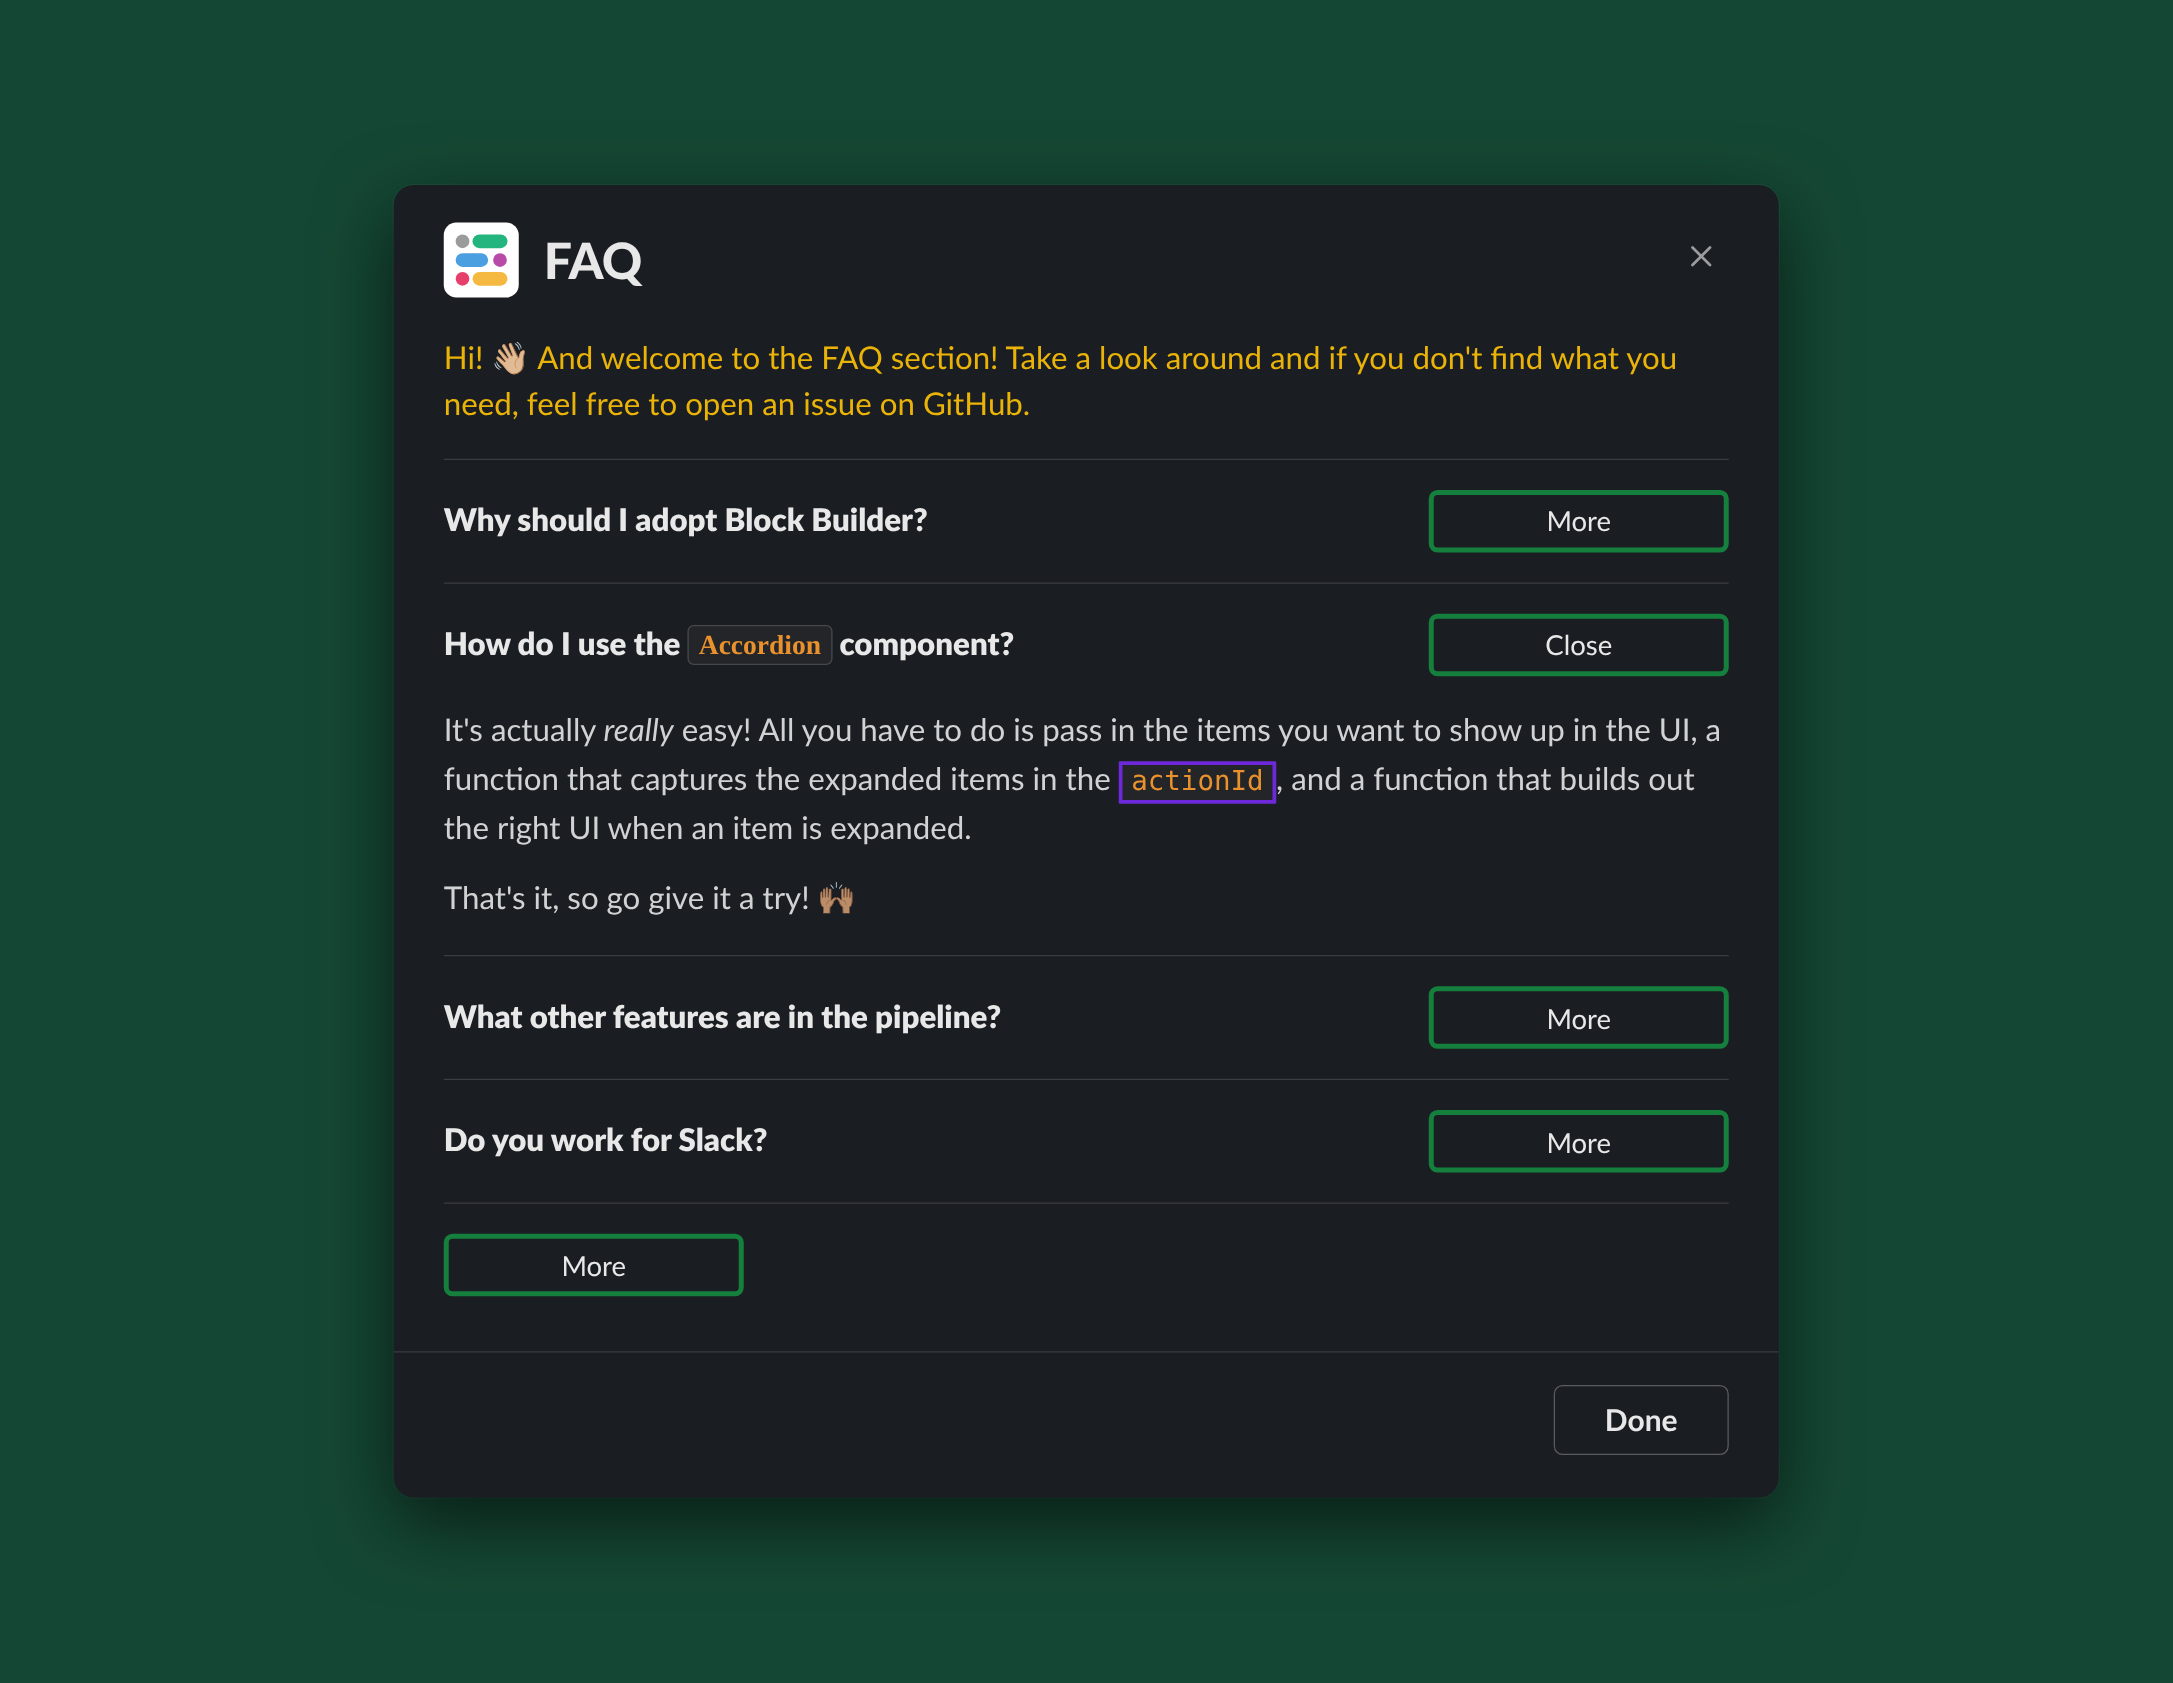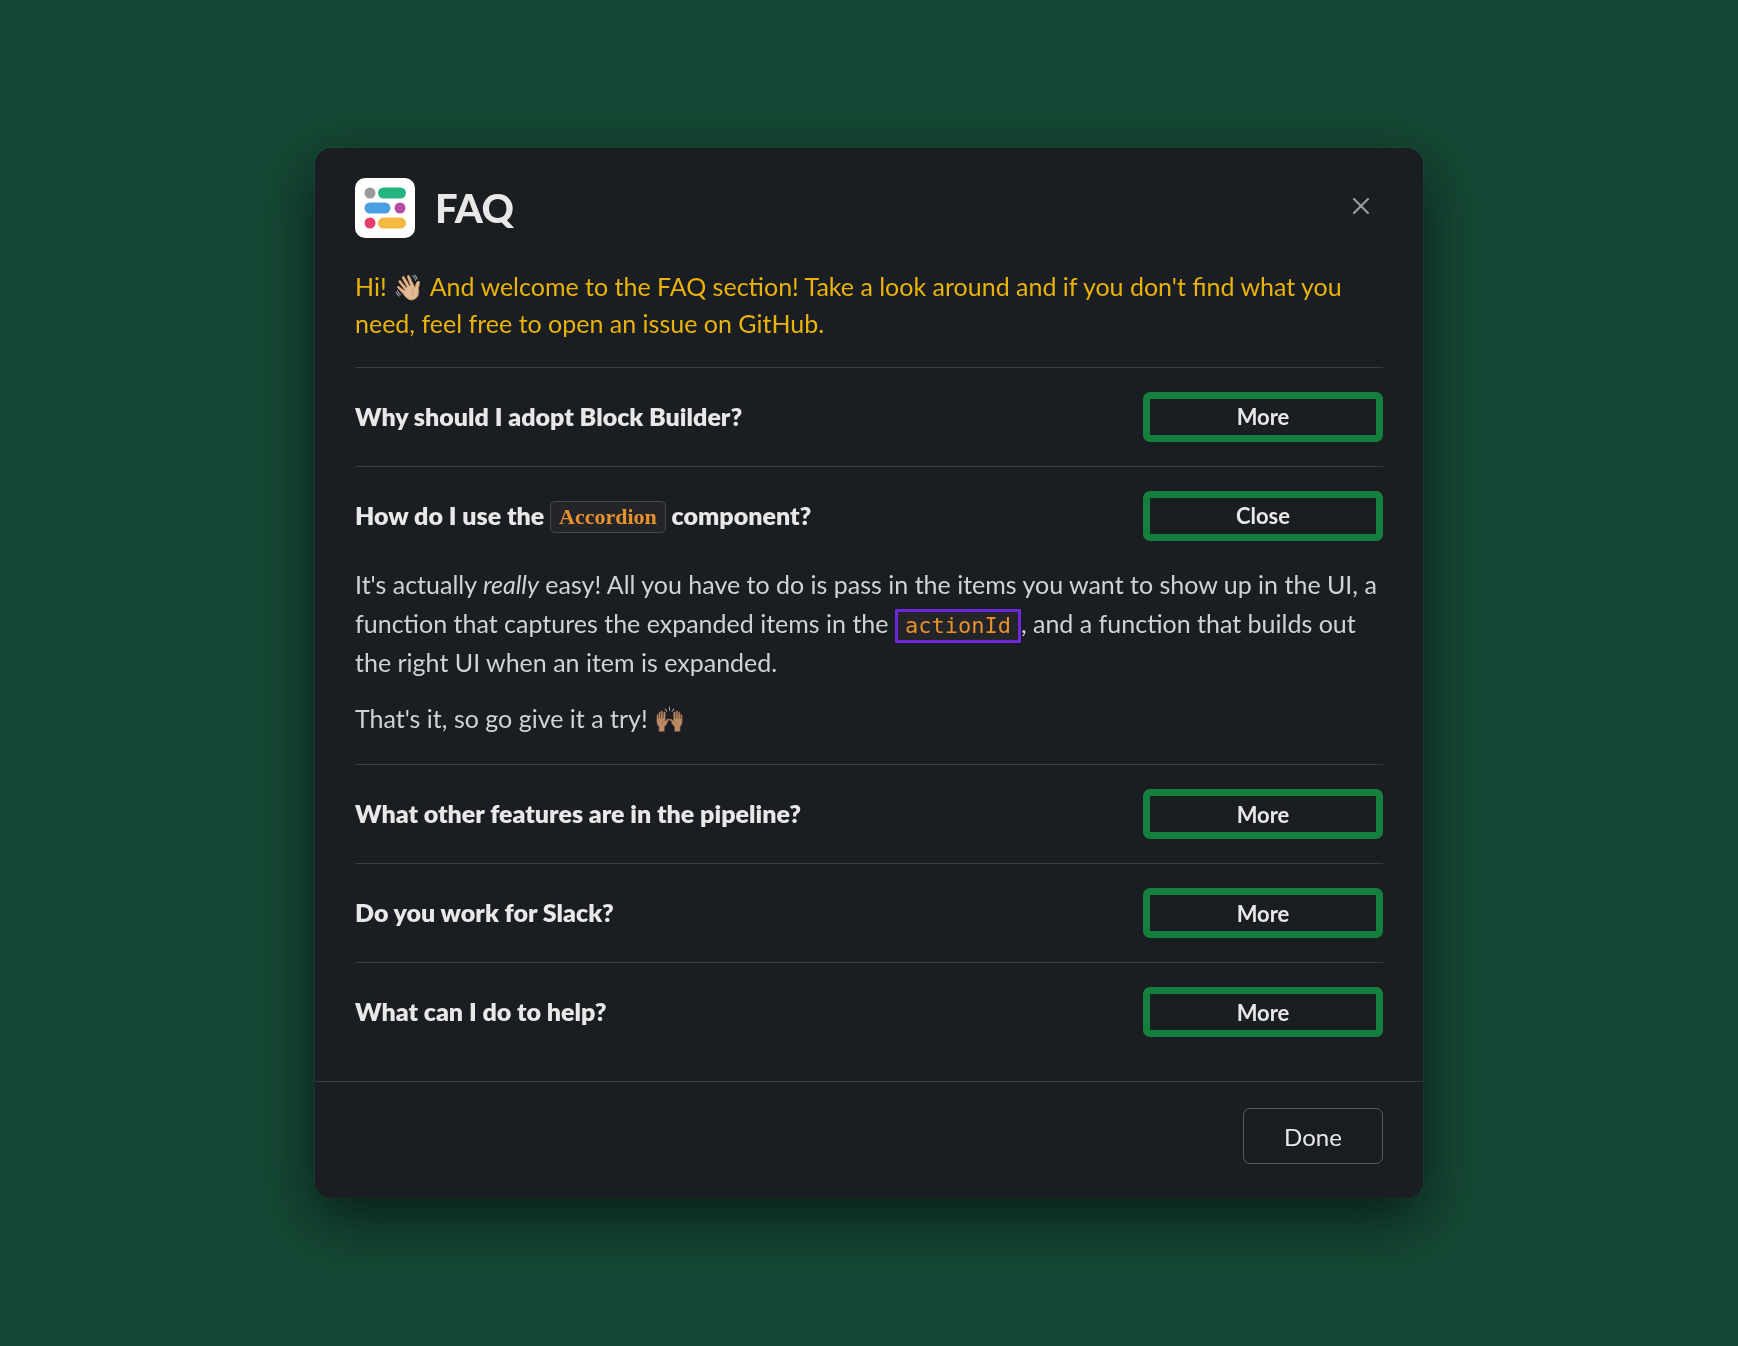--- a/index.html
+++ b/index.html
@@ -92,25 +92,25 @@
     color: #e8912d;
     background: #232529;
     border: 1px solid #46484d;
     border-radius: 5px;
     padding: 2px 8px 3px 8px;
     vertical-align: 1px;
   }
   .btn {
     min-width: 240px;
     height: 50px;
-    border: 7px solid #15803d;
+    border: 4px solid #15803d;
     background: transparent;
     color: #e8e8e8;
     font-size: 22px;
-    font-weight: 700;
+    font-weight: 400;
     border-radius: 7px;
     cursor: pointer;
     font-family: inherit;
   }
   .expanded-body {
     font-size: 25px;
     line-height: 1.55;
     color: #d1d2d3;
     padding: 0 0 20px 0;
     font-weight: 400;
@@ -133,21 +133,21 @@
     display: flex;
     justify-content: flex-end;
   }
   .done-btn {
     min-width: 140px;
     height: 56px;
     border: 1px solid #5a5c60;
     background: transparent;
     color: #e8e8e8;
     font-size: 24px;
-    font-weight: 400;
+    font-weight: 700;
     border-radius: 7px;
     cursor: pointer;
     padding: 0 26px;
     font-family: inherit;
   }
 </style>
 </head>
 <body>
 
 <div class="modal">
@@ -212,21 +212,20 @@
     <hr class="divider">
 
     <div class="section-row">
       <div class="section-title">Do you work for Slack?</div>
       <button class="btn">More</button>
     </div>
 
     <hr class="divider">
 
     <div class="section-row">
-      <div class="section-title">What can I do to help?</div>
       <button class="btn">More</button>
     </div>
 
   </div>
 
   <div class="modal-footer">
     <button class="done-btn">Done</button>
   </div>
 
 </div>

